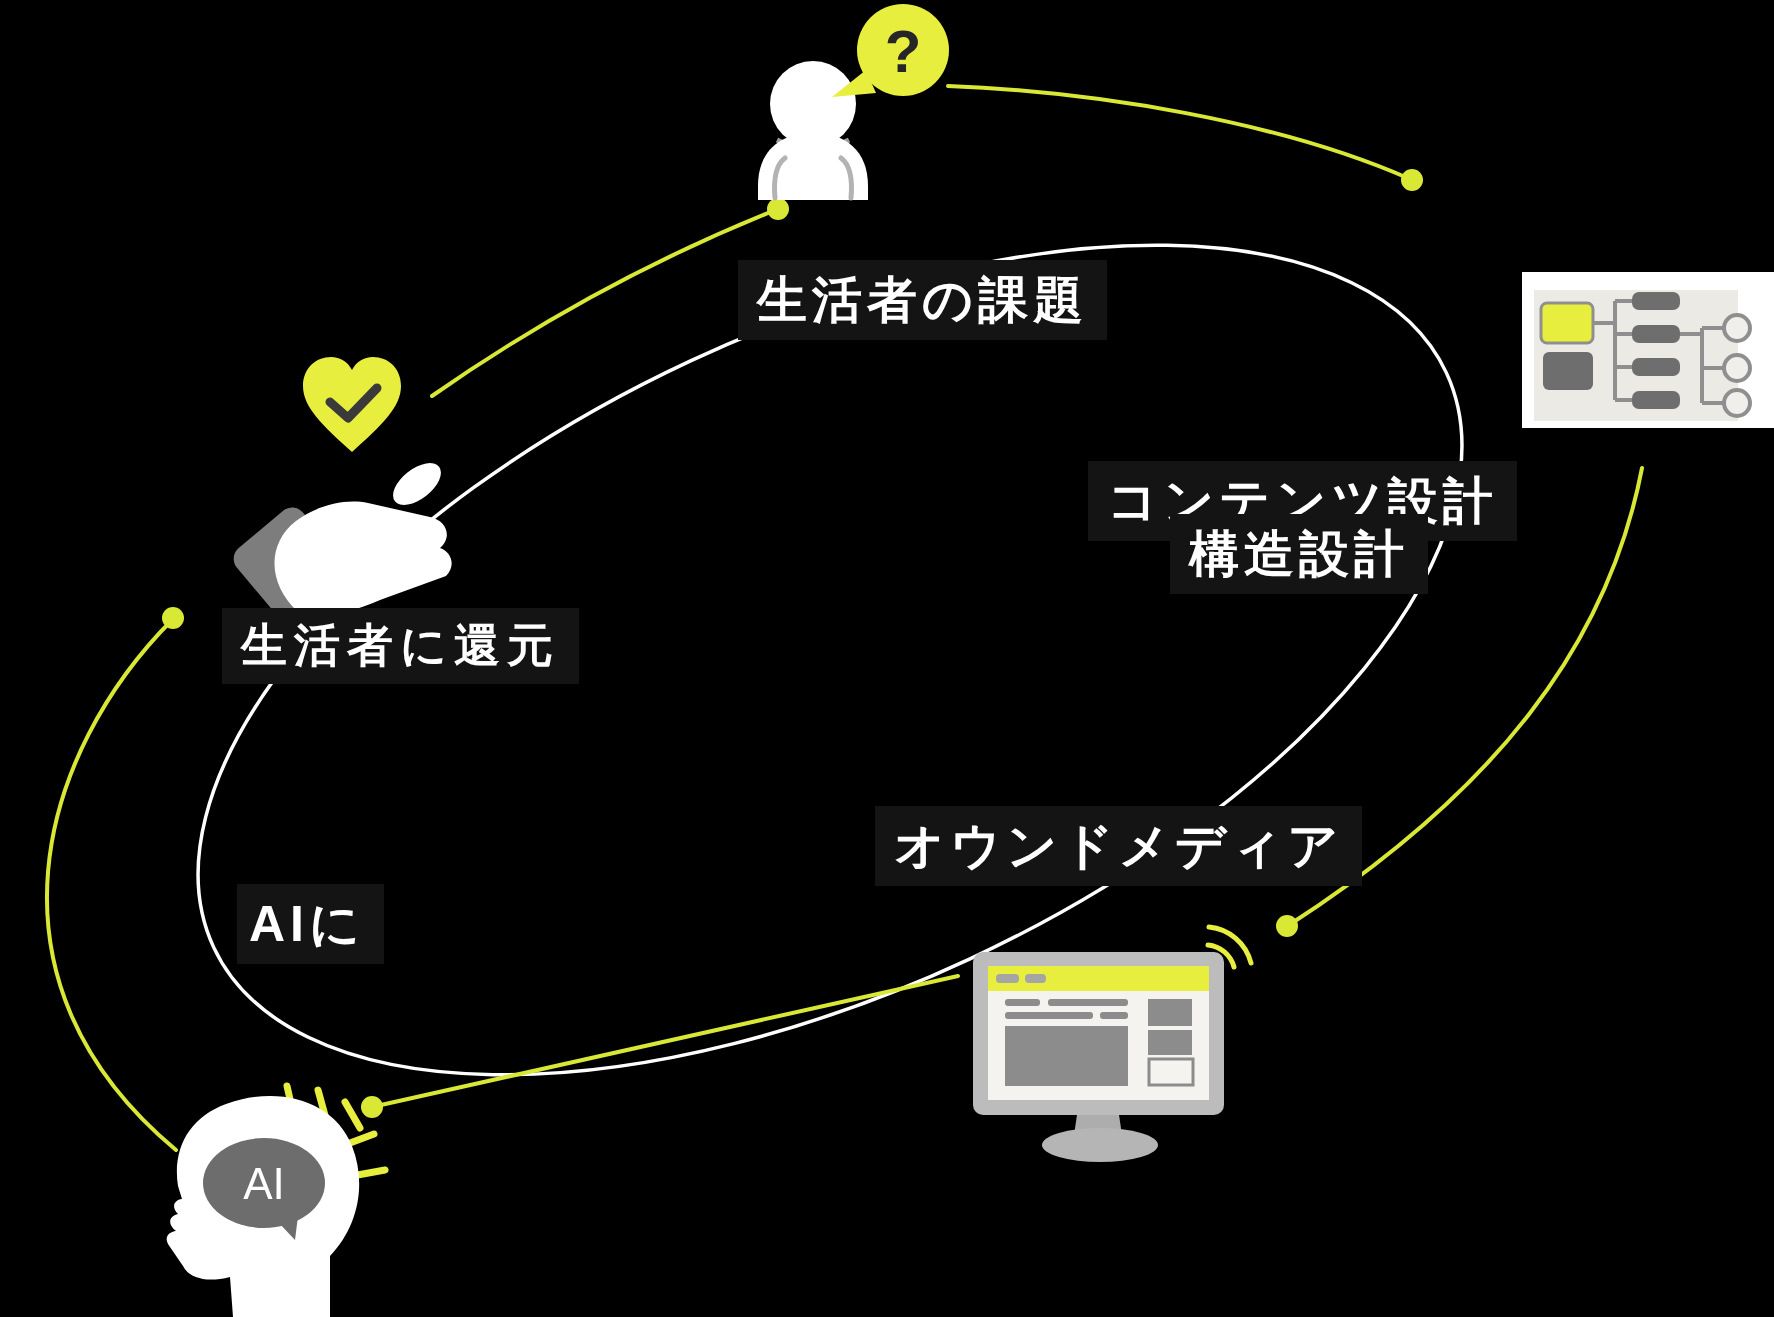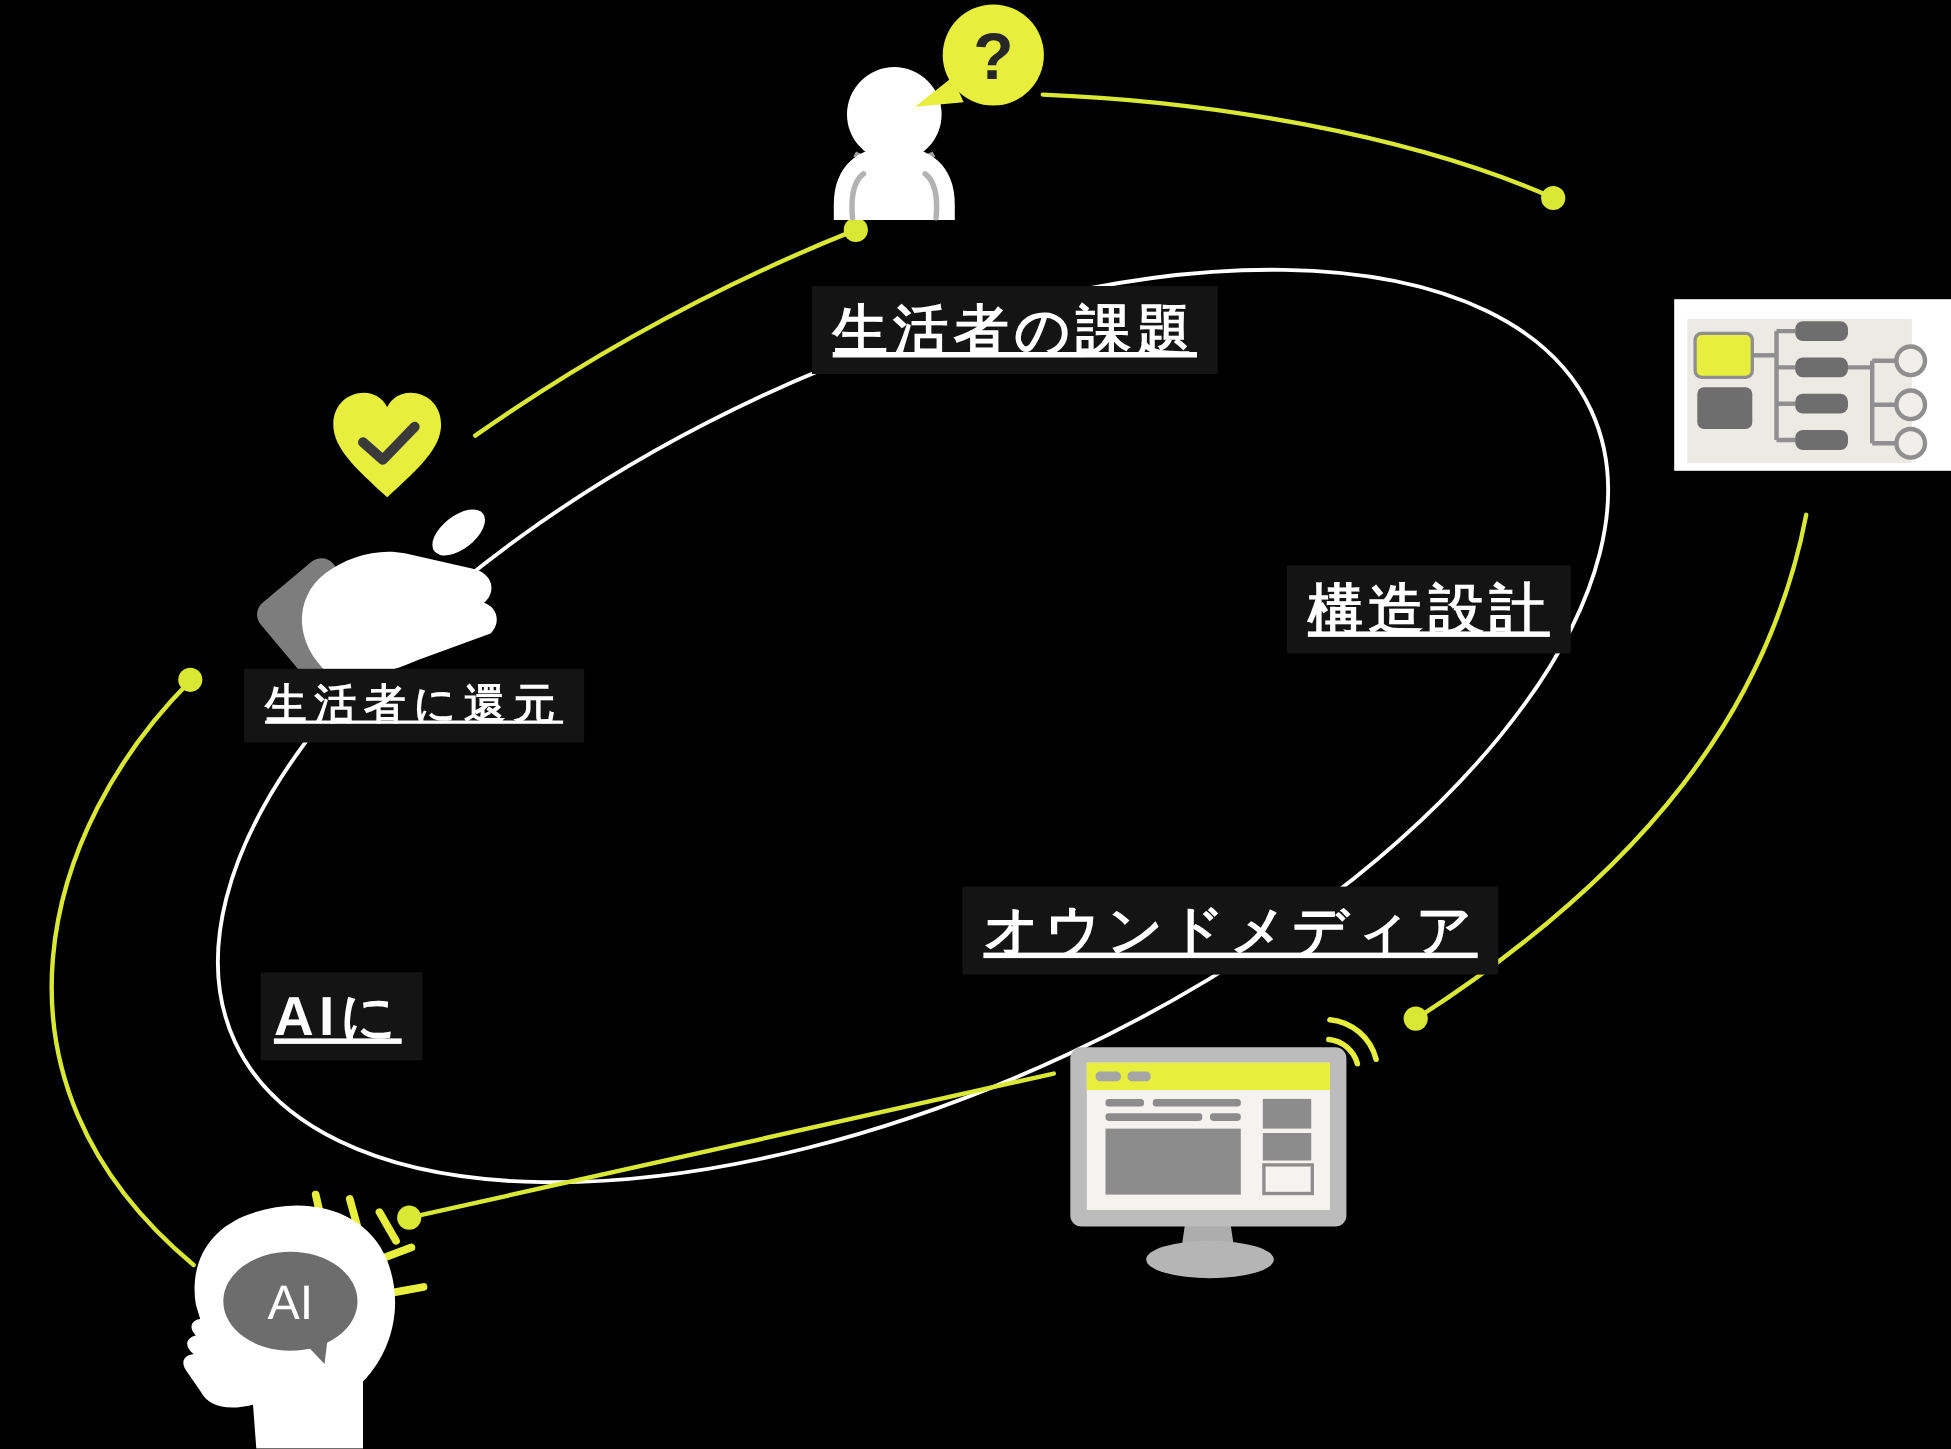--- a/index.html
+++ b/index.html
@@ -15,23 +15,22 @@
     position:absolute;
     z-index:2;
     background:#141414;
     color:#fff;
     font-weight:700;
     font-size:50px;
     line-height:1.08;
     letter-spacing:5px;
     padding:13px 19px;
     white-space:nowrap;
-    text-decoration:underline;
   }
-  .label.big{font-size:38px;letter-spacing:7px;}
+  .label.big{font-size:46px;letter-spacing:7px;}
   .lbl-consumer-problems{left:738px;top:260px;}
   .lbl-content-design{left:1088px;top:461px;}
   .lbl-structure-design{left:1170px;top:514px;}
   .lbl-owned-media{left:875px;top:806px;}
   .lbl-ai-to{left:237px;top:884px;padding-left:12px;}
   .lbl-ai-actions{left:55px;top:959px;}
   .lbl-return{left:222px;top:608px;}
 </style>
 </head>
 <body>
@@ -155,20 +154,21 @@
                C 367 1184 358 1227 330 1256
                L 330 1317 Z" fill="#ffffff"></path>
       <ellipse cx="264" cy="1183" rx="61" ry="45" fill="#6d6d6d"></ellipse>
       <path d="M 278 1222 L 295 1240 L 298 1216 Z" fill="#6d6d6d"></path>
       <text x="264" y="1199" text-anchor="middle" font-size="44" font-weight="400" fill="#ffffff">AI</text>
     </g>
   </svg>
 
   <div class="label lbl-consumer-problems">生活者の課題</div>
 
+  <div class="label lbl-content-design">コンテンツ設計</div>
 
   <div class="label lbl-structure-design">構造設計</div>
 
   <div class="label lbl-owned-media">オウンドメディア</div>
 
   <div class="label lbl-ai-to">AIに</div>
 
 
   <div class="label big lbl-return">生活者に還元</div>
 

